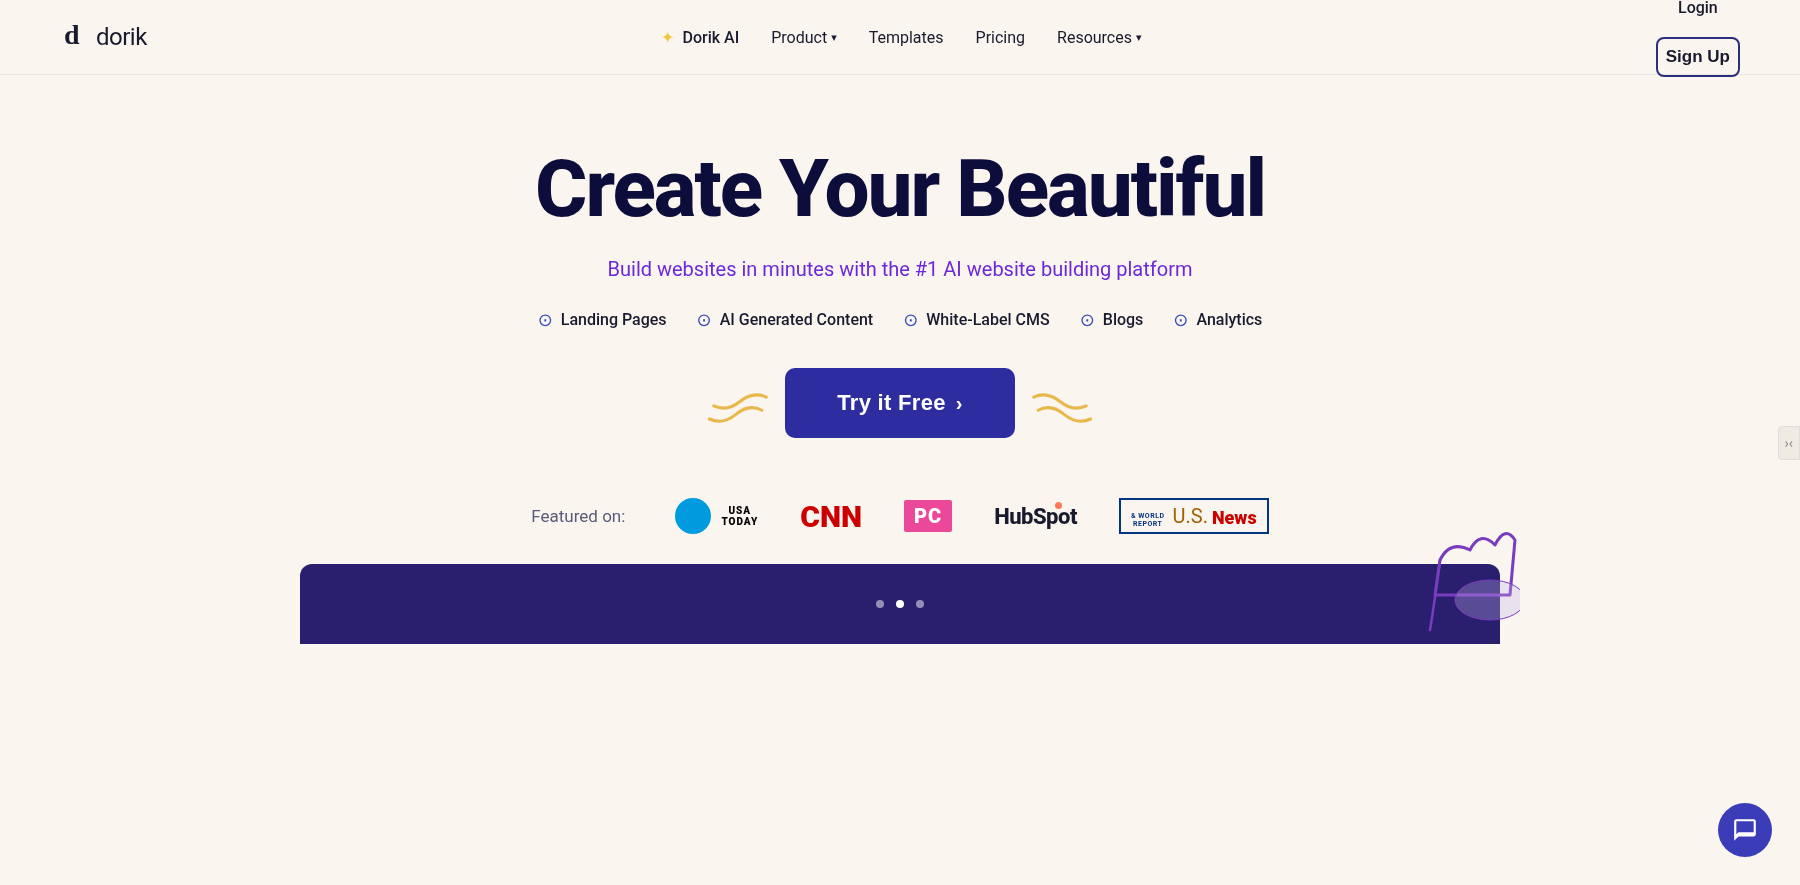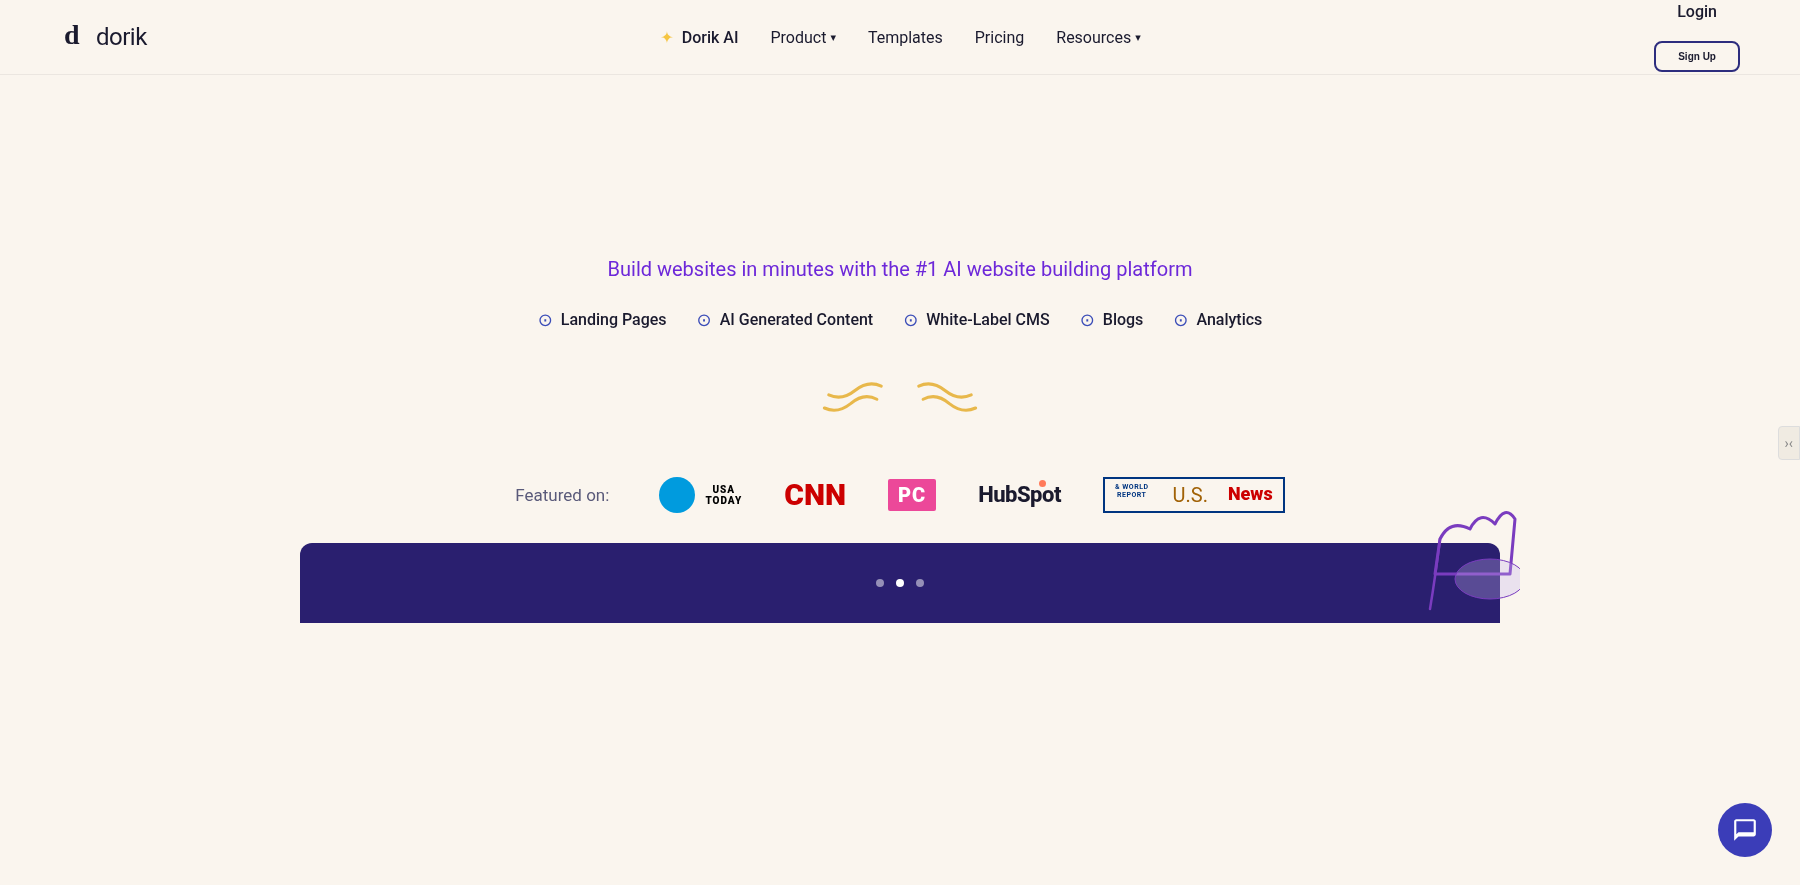--- a/index.html
+++ b/index.html
@@ -51,25 +51,25 @@
       gap: 20px;
       flex-direction: column;
     }
     .nav-login {
       font-size: 16px;
       color: #1a1a2e;
       cursor: pointer;
       font-weight: 500;
     }
     .nav-signup {
-      font-size: 10px;
+      font-size: 17px;
       color: #1a1a2e;
       border: 2px solid #2d2d7e;
       border-radius: 8px;
-      padding: 8px 22px;
+      padding: 8px 8px;
       cursor: pointer;
       font-weight: 600;
       background: transparent;
     }
 
     
     .hero {
       display: flex;
       flex-direction: column;
       align-items: center;
@@ -213,24 +213,24 @@
       color: #1a1a2e;
       display: flex;
       align-items: center;
       gap: 0;
     }
 
     
     .logo-usnews {
       border: 2px solid #003580;
       display: flex;
-      align-items: flex-start;
+      align-items: flex-end;
       justify-content: center;
       padding: 4px 10px;
-      gap: 20px;
+      gap: 4px;
     }
     .usnews-us {
       font-size: 20px;
       font-weight: 400;
       color: #a16207;
     }
     .usnews-news {
       font-size: 18px;
       font-weight: 900;
       color: #cc0000;
@@ -339,21 +339,21 @@
 
   <div class="nav-right">
     <span class="nav-login">Login</span>
     <button class="nav-signup">Sign Up</button>
   </div>
 </nav>
 
 <div class="hero-wrapper">
   <section class="hero">
     <h1 class="hero-title">
-      <br>
+      <span>Create Your Beautiful</span><br>
     </h1>
     <p class="hero-subtitle">Build websites in minutes with the #1 AI website building platform</p>
 
     <div class="hero-features">
       <div class="feature-item">
         <span class="feature-check">⊙</span>
         <span>Landing Pages</span>
       </div>
       <div class="feature-item">
         <span class="feature-check">⊙</span>
@@ -373,20 +373,24 @@
       </div>
     </div>
 
     <div class="cta-area">
 
       <svg class="squiggle-left" viewBox="0 0 80 50" fill="none">
         <path d="M70 15 Q55 8 40 20 Q25 32 10 25" stroke="#e8b84b" stroke-width="3.5" stroke-linecap="round" fill="none"></path>
         <path d="M65 30 Q50 22 35 35 Q20 47 5 40" stroke="#e8b84b" stroke-width="3.5" stroke-linecap="round" fill="none"></path>
       </svg>
 
+      <button class="cta-button">
+        <span>Try it Free</span>
+        <span style="font-size:20px;">›</span>
+      </button>
 
       <svg class="squiggle-right" viewBox="0 0 80 50" fill="none">
         <path d="M10 15 Q25 8 40 20 Q55 32 70 25" stroke="#e8b84b" stroke-width="3.5" stroke-linecap="round" fill="none"></path>
         <path d="M15 30 Q30 22 45 35 Q60 47 75 40" stroke="#e8b84b" stroke-width="3.5" stroke-linecap="round" fill="none"></path>
       </svg>
     </div>
 
     <div class="featured-section">
       <span class="featured-label">Featured on:</span>
       <div class="featured-logos">

